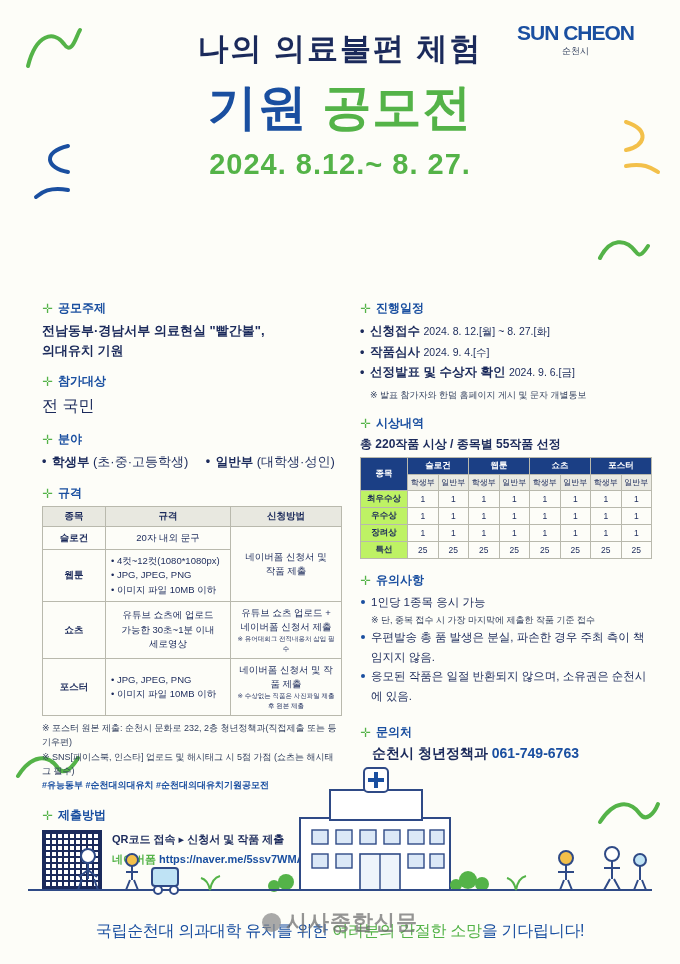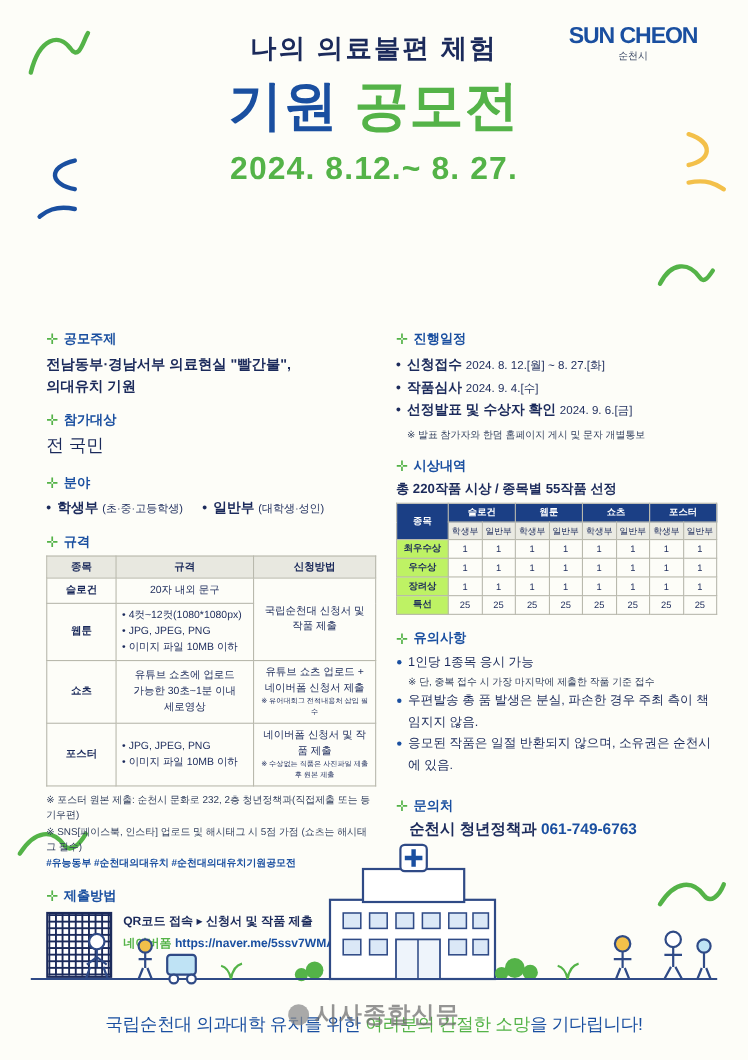--- a/index.html
+++ b/index.html
@@ -14,21 +14,21 @@
     position:absolute;left:0;top:0;width:680px;height:964px;
     background:#fdfdf8;
   }
   
   .squig{position:absolute;}
   .squig svg{display:block;}
 
   
   .header{position:absolute;left:0;top:28px;width:680px;text-align:center;}
   .sub-title{
-    font-size:24px;font-weight:bold;letter-spacing:2px;
+    font-size:31px;font-weight:bold;letter-spacing:2px;
     color:#1b2a5b;
   }
   .main-title{
     margin-top:8px;
     font-size:49px;line-height:1.22;font-weight:bold;
     letter-spacing:1px;
   }
   .main-title .c-blue{color:#1a4fa0;}
   .main-title .c-green{color:#54b348;}
   .date-line{
@@ -49,21 +49,21 @@
 
   .sec{margin-bottom:13px;}
   .sec-head{
     display:flex;align-items:center;gap:5px;
     font-size:12px;font-weight:bold;color:#1a4fa0;
     margin-bottom:4px;
   }
   .plus{color:#54b348;font-size:13px;font-weight:bold;line-height:1;}
   .sec-body{font-size:13px;color:#1b2a5b;line-height:1.5;font-weight:bold;}
   .big{font-size:16px;font-weight:normal;}
-  .thin{font-weight:normal;font-size:10px;}
+  .thin{font-weight:normal;font-size:13px;}
 
   ul.bul{margin:0;padding:0;list-style:none;}
   ul.bul li{
     font-size:12.5px;font-weight:bold;line-height:1.65;
     padding-left:10px;position:relative;
   }
   ul.bul li:before{
     content:"•";position:absolute;left:0;top:0;color:#1b2a5b;
   }
   ul.bul li .note{font-weight:normal;font-size:10.5px;}
@@ -248,21 +248,21 @@
             <th style="width:58px;">종목</th>
             <th style="width:120px;">규격</th>
             <th>신청방법</th>
           </tr>
         </thead>
         <tbody>
           <tr>
             <td class="c">슬로건</td>
             <td class="mid">20자 내외 문구</td>
             <td class="mid" rowspan="2">
-              <div>국립순천대 신청서 및</div>
+              <div>네이버폼 신청서 및</div>
               <div>작품 제출</div>
             </td>
           </tr>
           <tr>
             <td class="c">웹툰</td>
             <td>
               <div>• 4컷~12컷(1080*1080px)</div>
               <div>• JPG, JPEG, PNG</div>
               <div>• 이미지 파일 10MB 이하</div>
             </td>

